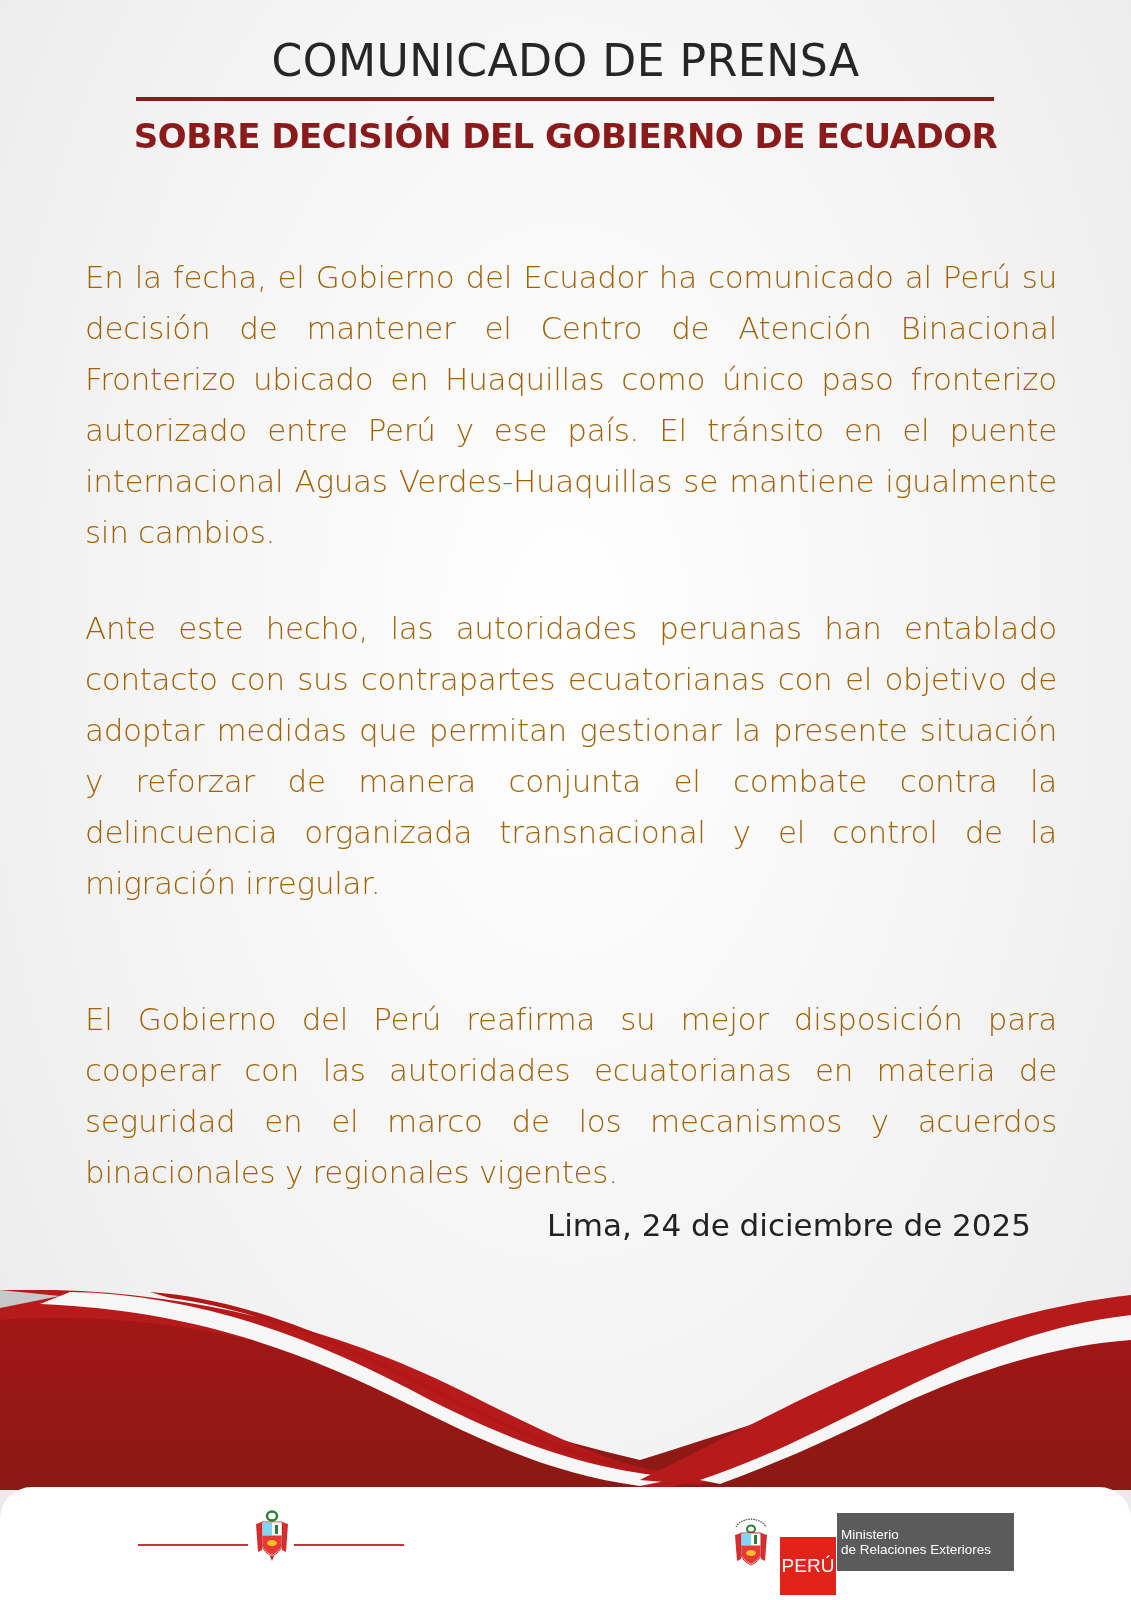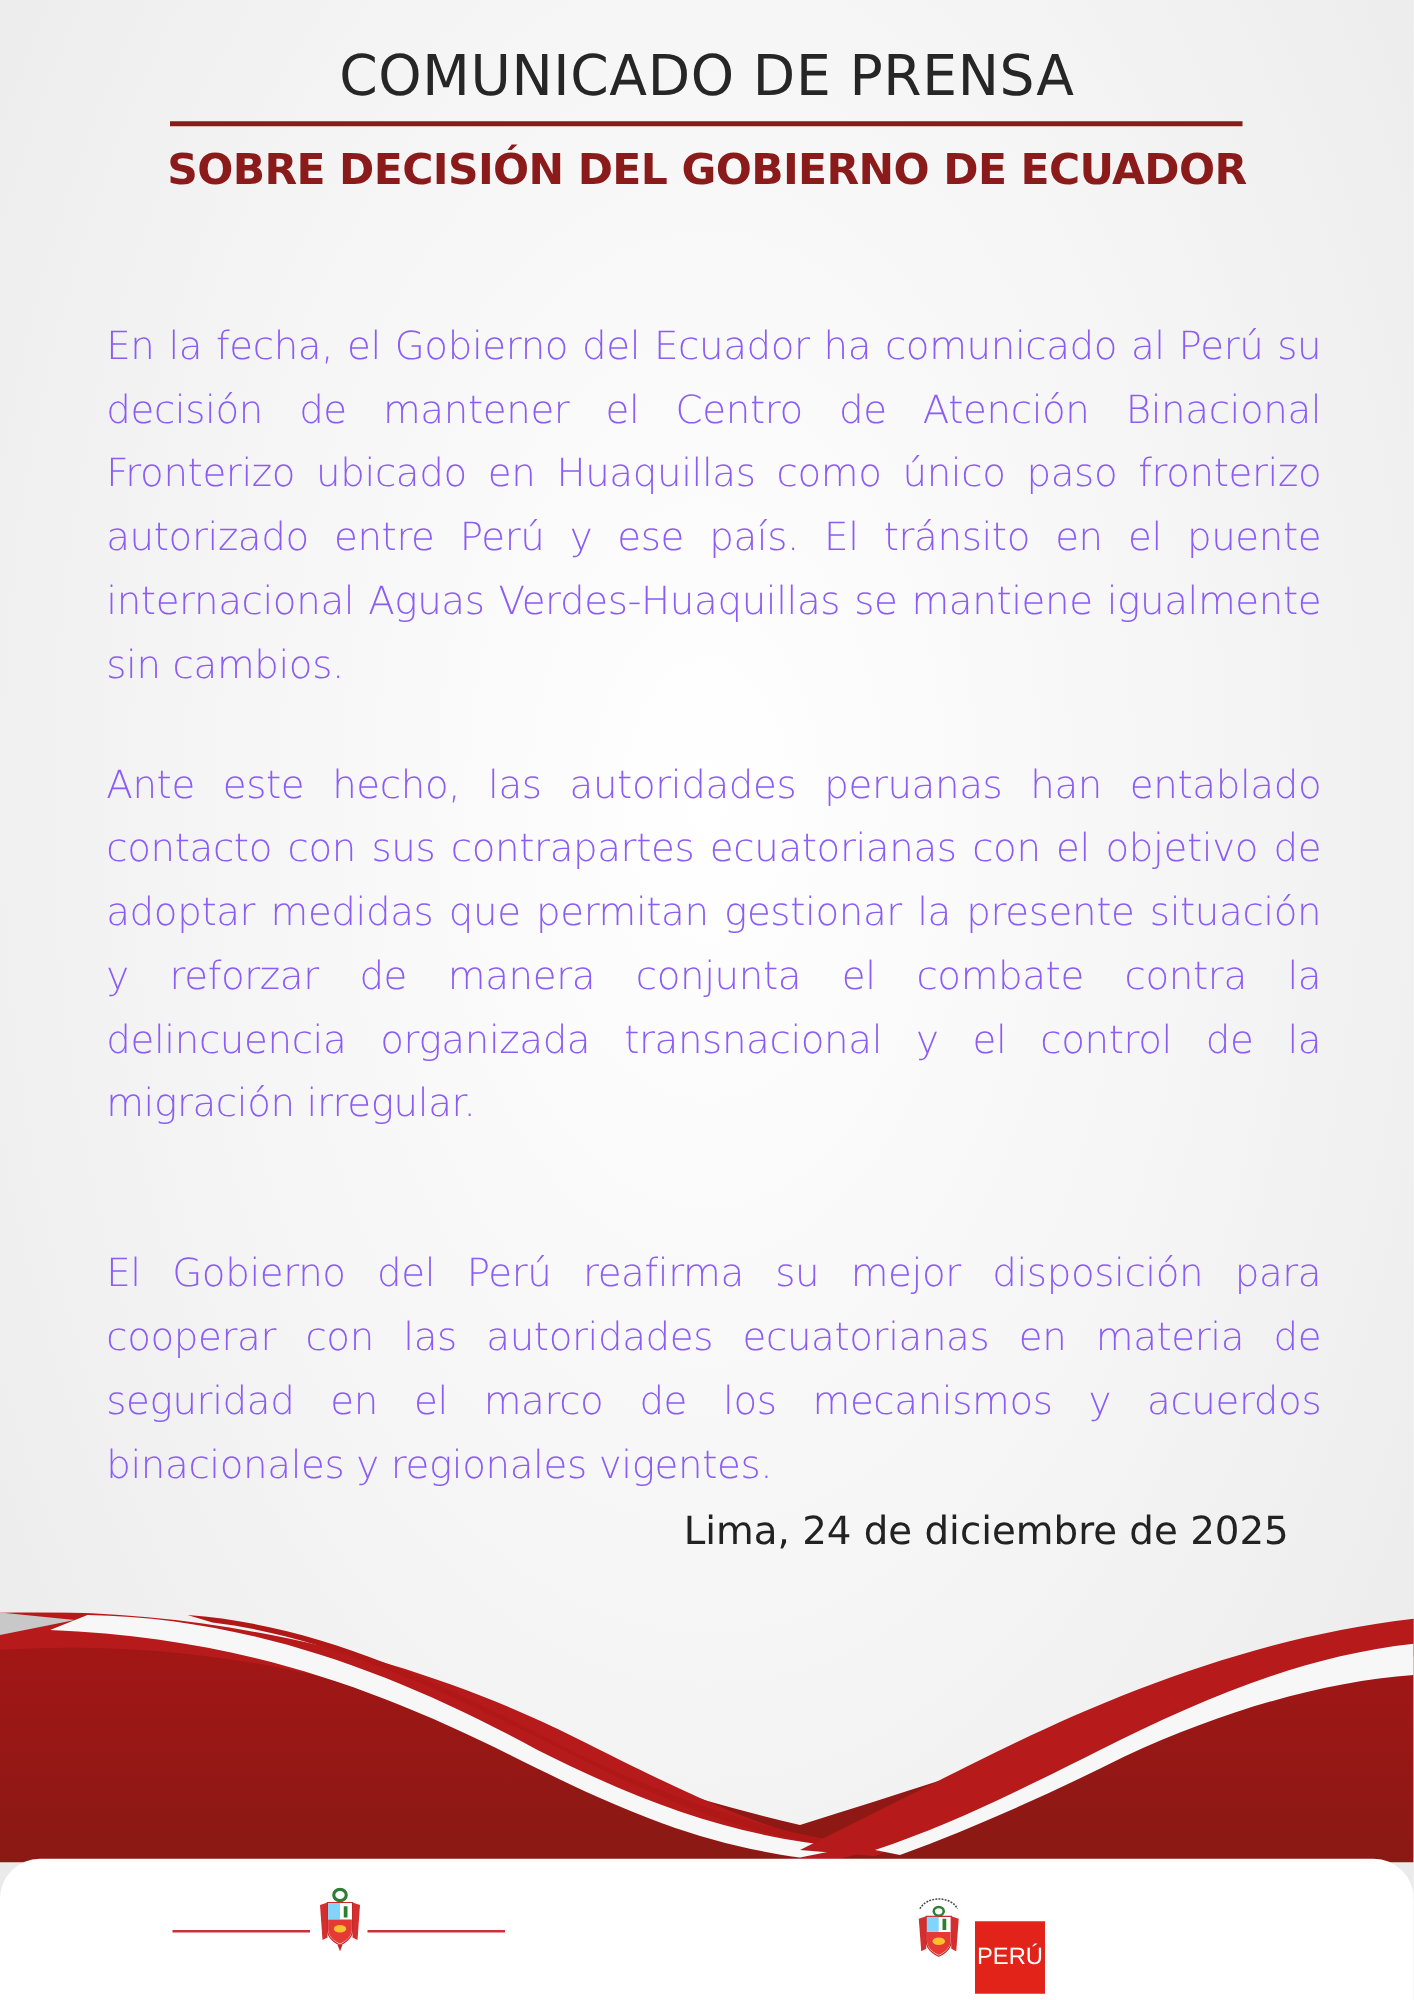--- a/index.html
+++ b/index.html
@@ -47,21 +47,21 @@
       letter-spacing: -0.5px;
     }
     .body-text {
       position: absolute;
       left: 85px;
       width: 972px;
       font-family: "DejaVu Sans", sans-serif;
       font-weight: 300;
       font-size: 31px;
       line-height: 51px;
-      color: #8b5cf6;
+      color: #a16207;
       text-align: justify;
       margin: 0;
       letter-spacing: -0.3px;
     }
     .para1 { top: 252px; }
     .para2 { top: 603px; }
     .para3 { top: 994px; }
     .date-line {
       position: absolute;
       right: 100px;
@@ -213,13 +213,17 @@
     <ellipse cx="21" cy="12" rx="4" ry="3.5" fill="none" stroke="#2e7d32" stroke-width="2"></ellipse>
     <path d="M5 18 L11 16 L11 42 L7 44 Z" fill="#d32f2f"></path>
     <path d="M37 18 L31 16 L31 42 L35 44 Z" fill="#d32f2f"></path>
     <path d="M11 16 L31 16 L31 36 C31 44, 21 48, 21 48 C21 48, 11 44, 11 36 Z" fill="#fff" stroke="#c62828" stroke-width="1"></path>
     <rect x="11.5" y="16.5" width="9.5" height="12" fill="#81d4fa"></rect>
     <rect x="24" y="18" width="3" height="9" fill="#2e7d32"></rect>
     <path d="M11.5 28.5 L30.5 28.5 L30.5 36 C30.5 43, 21 47, 21 47 C21 47, 11.5 43, 11.5 36 Z" fill="#e53935"></path>
     <ellipse cx="21" cy="36" rx="5" ry="3" fill="#fbc02d"></ellipse>
   </svg>
   <div class="mre-peru">PERÚ</div>
+  <div class="mre-ministry">
+    <span>Ministerio</span><br>
+    <span>de Relaciones Exteriores</span>
+  </div>
 </div>
 
 </body></html>

